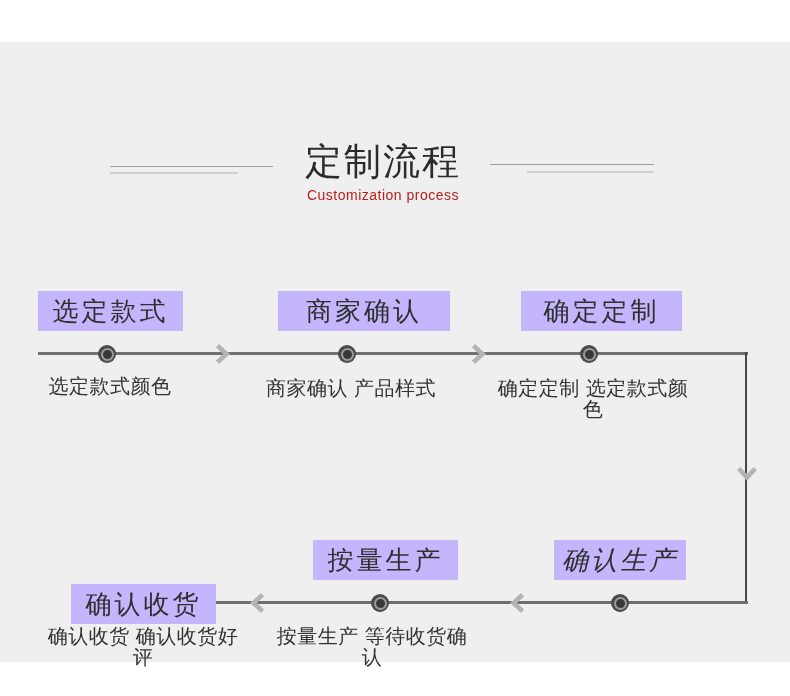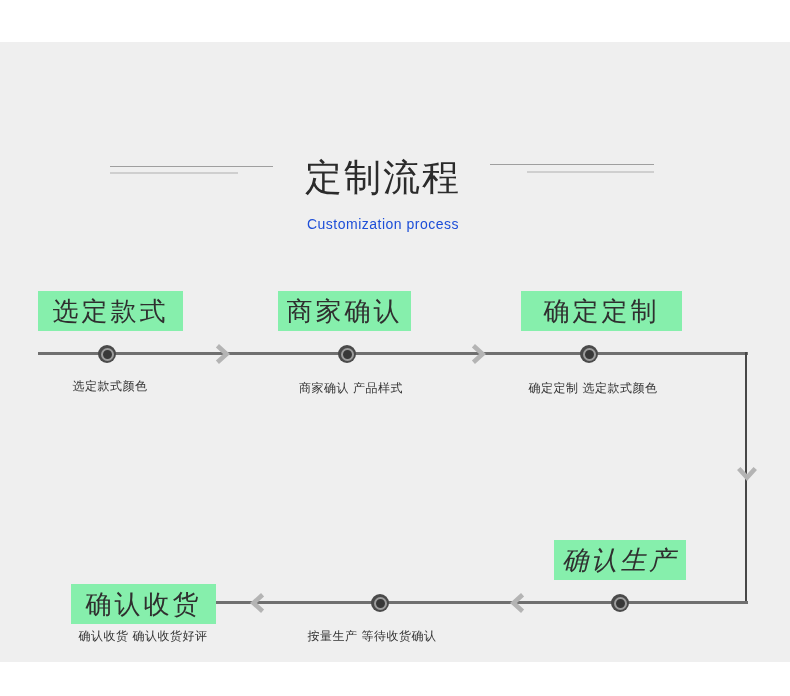--- a/index.html
+++ b/index.html
@@ -12,24 +12,24 @@
   }
   .canvas{position:relative;width:790px;height:696px;}
   .panel{
     position:absolute;left:0;top:42px;width:790px;height:620px;
     background:#efefef;
   }
   
   .title-block{position:absolute;left:253px;top:98px;width:260px;text-align:center;}
   .title{
     font-size:37px;color:#2b2b2b;font-weight:500;
-    letter-spacing:2px;line-height:44px;margin:16px;
+    letter-spacing:2px;line-height:44px;margin:0;
   }
   .subtitle{
-    font-size:14px;color:#1d4ed8;letter-spacing:0.5px;margin-top:3px;
+    font-size:14px;color:#b91c1c;letter-spacing:0.5px;margin-top:3px;
   }
   .deco{position:absolute;}
   .deco-l1{left:110px;top:124px;width:163px;height:1px;background:#9f9f9f;}
   .deco-l2{left:110px;top:130px;width:128px;height:2px;background:#cfcfcf;}
   .deco-r1{left:490px;top:122px;width:164px;height:1px;background:#9f9f9f;}
   .deco-r2{left:527px;top:129px;width:127px;height:2px;background:#cfcfcf;}
   
   .line{position:absolute;background:#6f6f6f;}
   .line-top{left:38px;top:310px;width:710px;height:3px;}
   .line-vert{left:745px;top:310px;width:2px;height:252px;background:#474747;}
@@ -40,27 +40,27 @@
     background:#4a4a4a;display:flex;align-items:center;justify-content:center;
   }
   .dot::after{
     content:"";width:9px;height:9px;border-radius:50%;
     background:#383838;border:2px solid #9c9c9c;
   }
   
   .chev{position:absolute;width:22px;height:22px;}
   
   .step-box{
-    position:absolute;height:40px;background:#86efac;
+    position:absolute;height:40px;background:#c4b5fd;
     display:flex;align-items:center;justify-content:center;
     font-size:26px;letter-spacing:3px;color:#2f2f2f;
   }
   
   .desc{
-    position:absolute;text-align:center;font-size:12px;color:#333333;
+    position:absolute;text-align:center;font-size:20px;color:#333333;
     line-height:21px;letter-spacing:0.5px;
   }
 </style>
 </head>
 <body>
 
 <div class="canvas">
   <div class="panel">
 
     <div class="deco deco-l1"></div>
@@ -94,24 +94,25 @@
     </svg>
 
     <div class="dot" style="left:98px;top:303px;"></div>
     <div class="dot" style="left:338px;top:303px;"></div>
     <div class="dot" style="left:580px;top:303px;"></div>
     <div class="dot" style="left:611px;top:552px;"></div>
     <div class="dot" style="left:371px;top:552px;"></div>
     <div class="dot" style="left:130px;top:552px;"></div>
 
     <div class="step-box" style="left:38px;top:249px;width:145px;">选定款式</div>
-    <div class="step-box" style="left:278px;top:249px;width:133px;">商家确认</div>
+    <div class="step-box" style="left:278px;top:249px;width:172px;">商家确认</div>
     <div class="step-box" style="left:521px;top:249px;width:161px;">确定定制</div>
 
     <div class="step-box" style="left:71px;top:498px;width:145px;margin-top:44px;">确认收货</div>
+    <div class="step-box" style="left:313px;top:498px;width:145px;">按量生产</div>
     <div class="step-box" style="left:554px;top:498px;width:132px;font-style:italic;">确认生产</div>
 
     <div class="desc" style="left:15px;top:334px;width:190px;">
       <div>选定款式颜色</div>
     </div>
     <div class="desc" style="left:261px;top:336px;width:180px;">
       <div>商家确认 产品样式</div>
     </div>
     <div class="desc" style="left:493px;top:336px;width:200px;">
       <div>确定定制 选定款式颜色</div>

